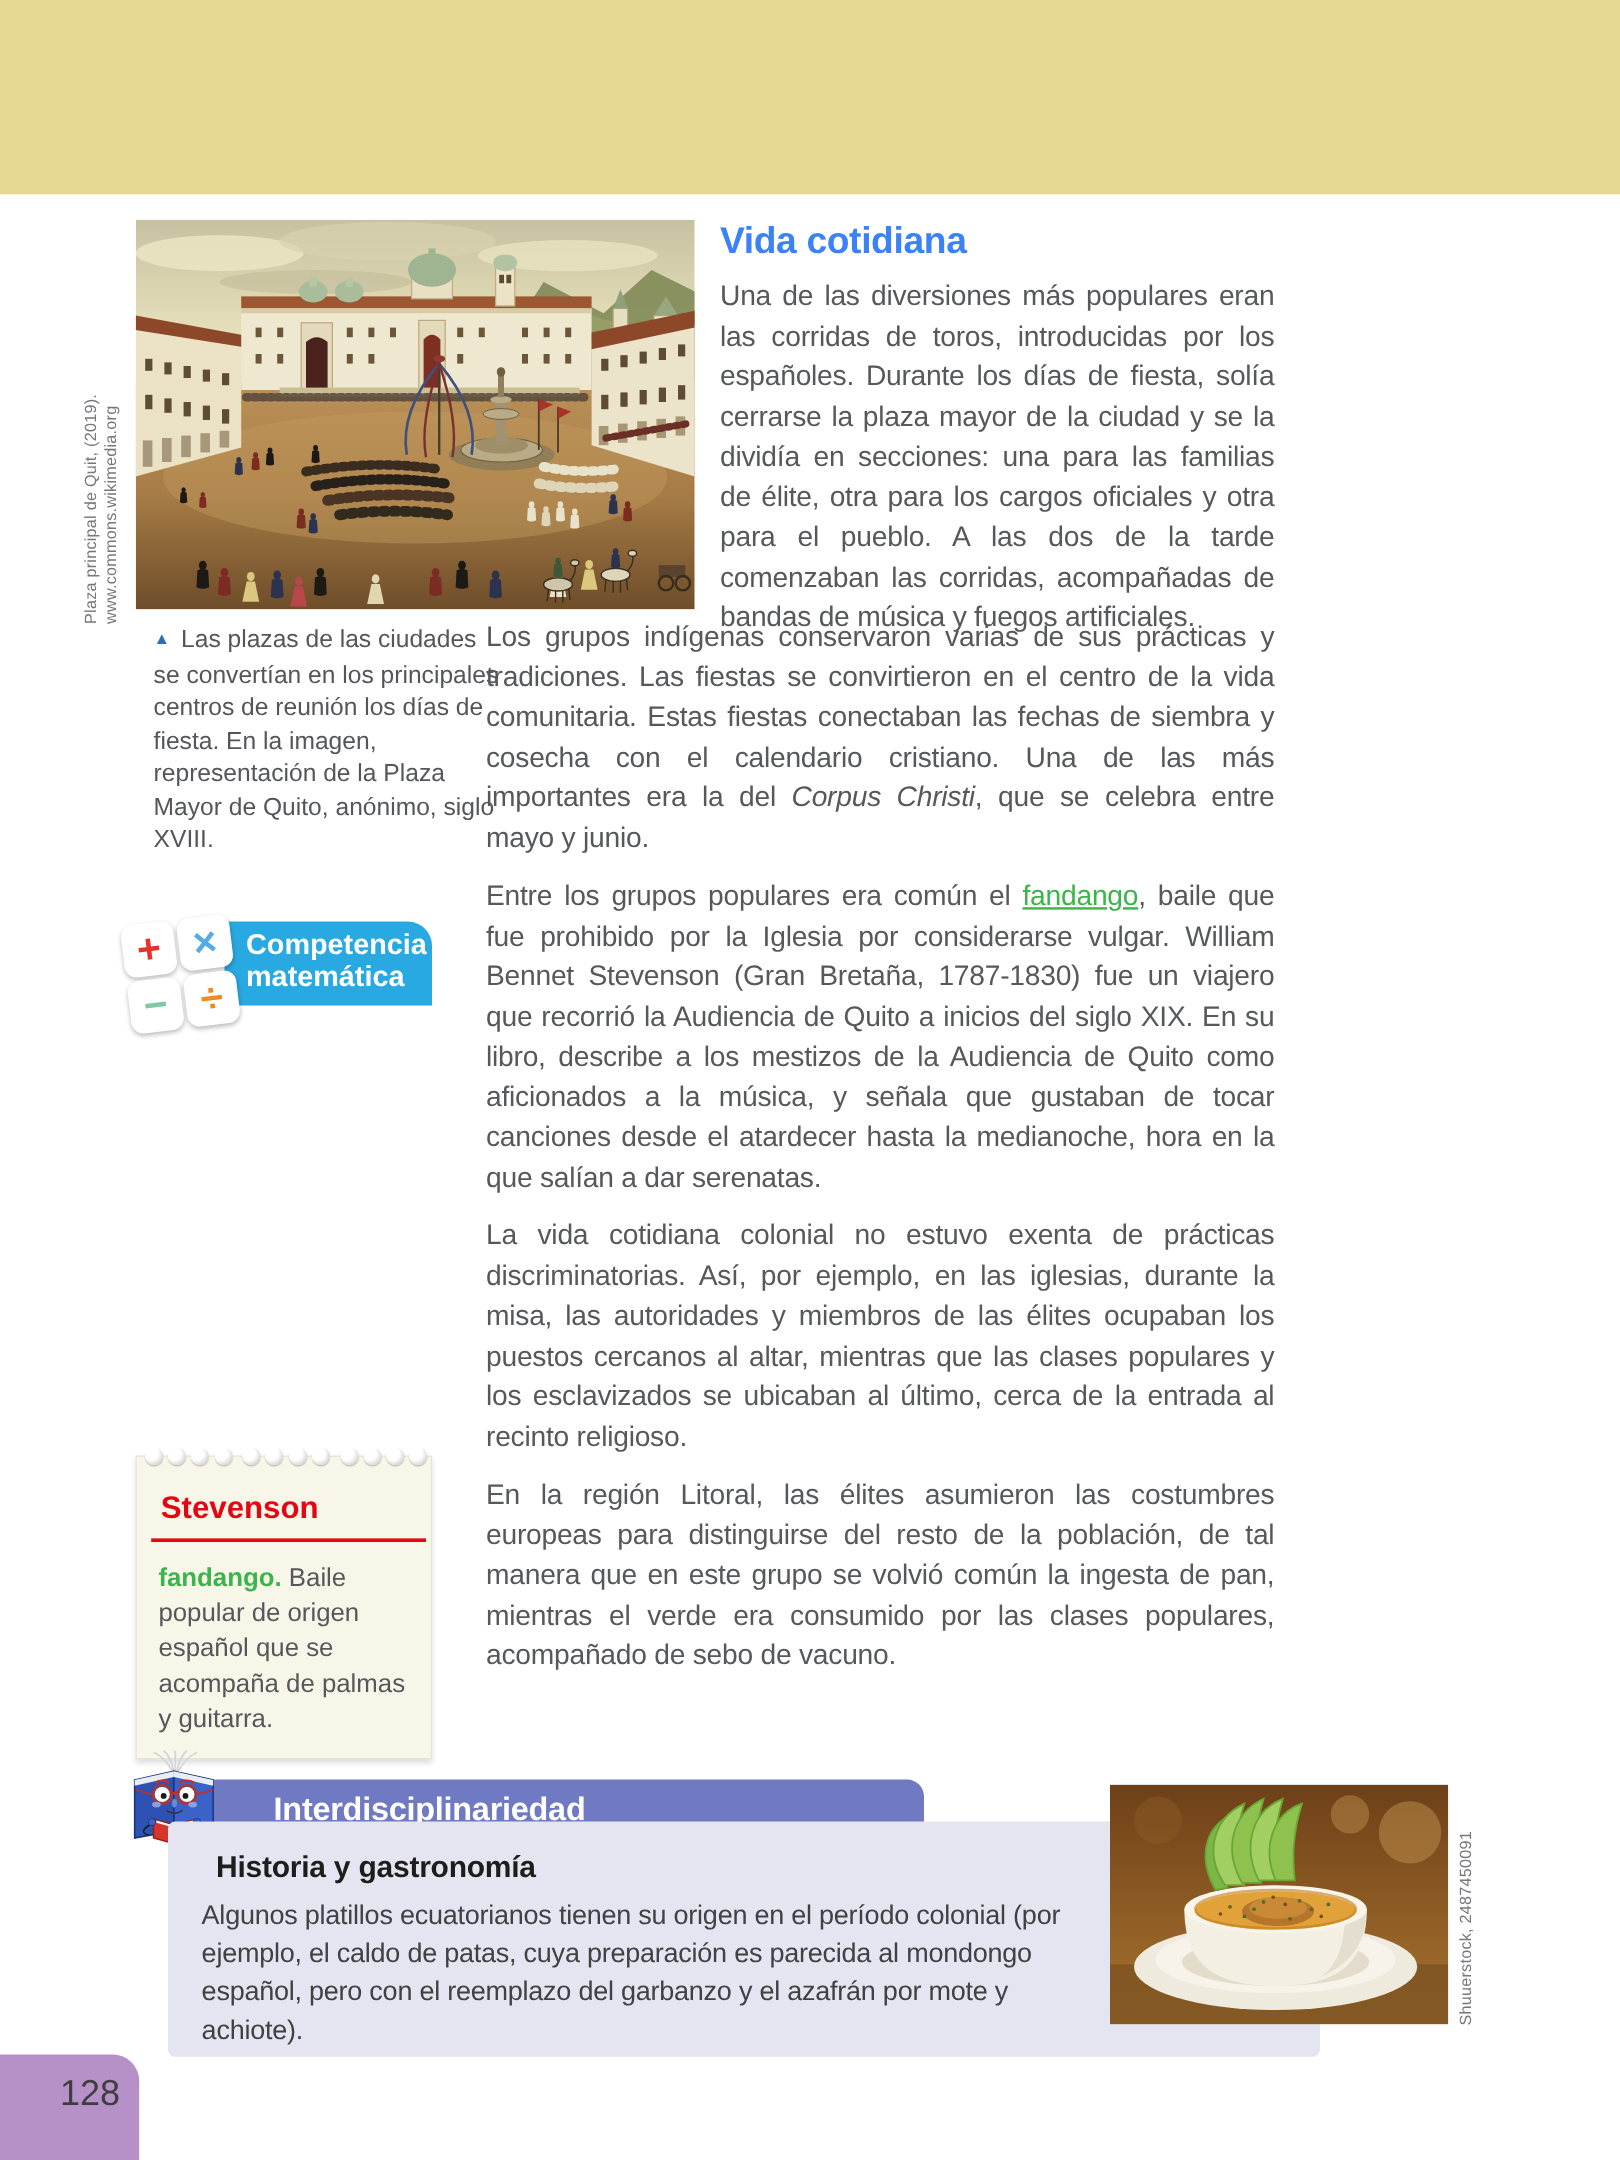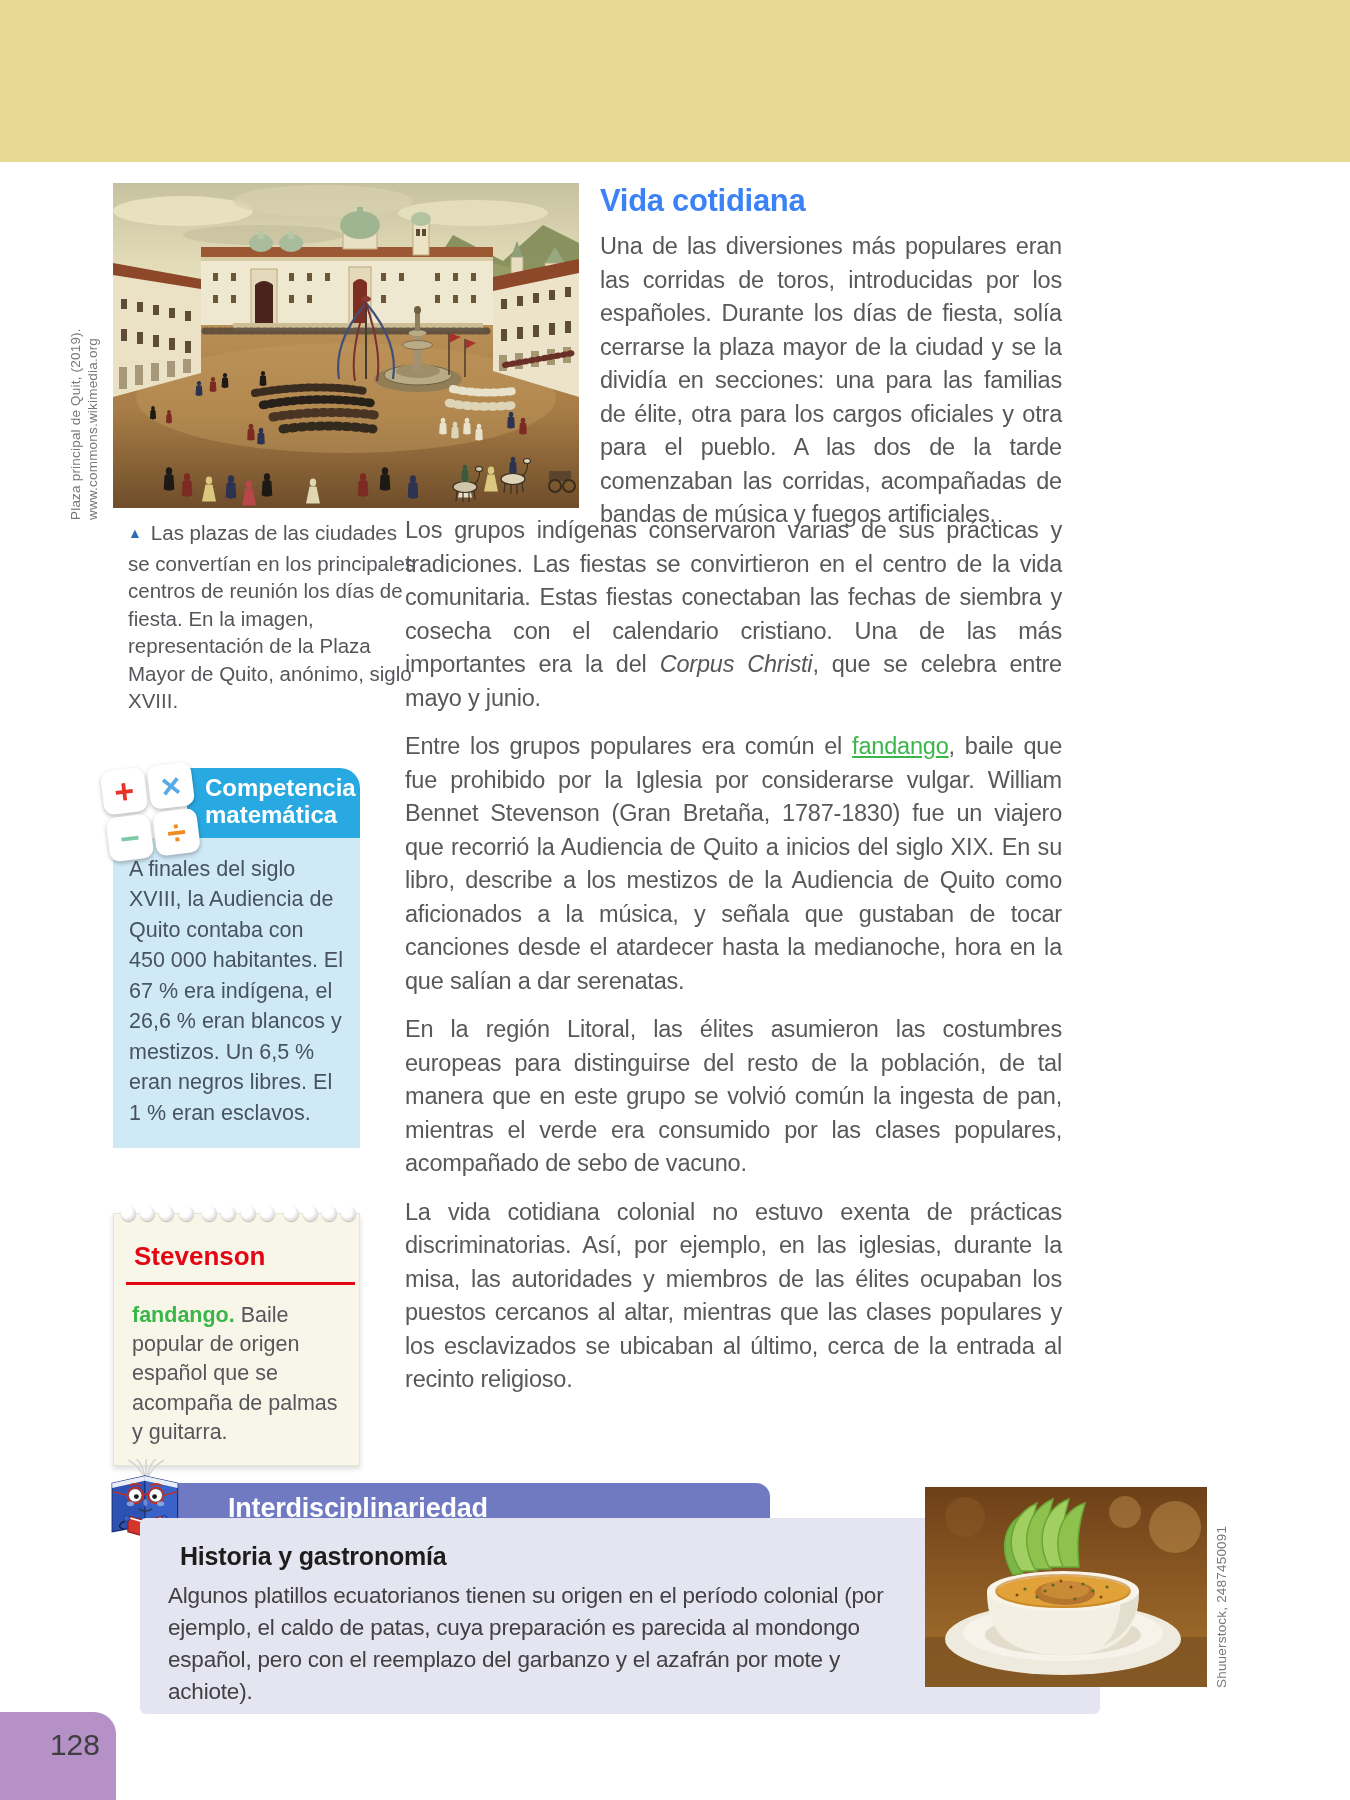--- a/index.html
+++ b/index.html
@@ -292,22 +292,22 @@
   <div class="caption">
     <span class="tri">▲</span><span>Las plazas de las ciudades se convertían en los principales centros de reunión los días de fiesta. En la imagen, representación de la Plaza Mayor de Quito, anónimo, siglo XVIII.</span>
   </div>
 
   <h1 class="heading">Vida cotidiana</h1>
   <p class="para p1">Una de las diversiones más populares eran las corridas de toros, introducidas por los españoles. Durante los días de fiesta, solía cerrarse la plaza mayor de la ciudad y se la dividía en secciones: una para las familias de élite, otra para los cargos oficiales y otra para el pueblo. A las dos de la tarde comenzaban las corridas, acompañadas de bandas de música y fuegos artificiales.</p>
 
   <div class="main-flow">
     <p class="para"><span>Los grupos indígenas conservaron varias de sus prácticas y tradiciones. Las fiestas se convirtieron en el centro de la vida comunitaria. Estas fiestas conectaban las fechas de siembra y cosecha con el calendario cristiano. Una de las más importantes era la del </span><i>Corpus Christi</i><span>, que se celebra entre mayo y junio.</span></p>
     <p class="para"><span>Entre los grupos populares era común el </span><span class="green">fandango</span><span>, baile que fue prohibido por la Iglesia por considerarse vulgar. William Bennet Stevenson (Gran Bretaña, 1787-1830) fue un viajero que recorrió la Audiencia de Quito a inicios del siglo XIX. En su libro, describe a los mestizos de la Audiencia de Quito como aficionados a la música, y señala que gustaban de tocar canciones desde el atardecer hasta la medianoche, hora en la que salían a dar serenatas.</span></p>
+    <p class="para">La vida cotidiana colonial no estuvo exenta de prácticas discriminatorias. Así, por ejemplo, en las iglesias, durante la misa, las autoridades y miembros de las élites ocupaban los puestos cercanos al altar, mientras que las clases populares y los esclavizados se ubicaban al último, cerca de la entrada al recinto religioso.</p>
     <p class="para">En la región Litoral, las élites asumieron las costumbres europeas para distinguirse del resto de la población, de tal manera que en este grupo se volvió común la ingesta de pan, mientras el verde era consumido por las clases populares, acompañado de sebo de vacuno.</p>
-    <p class="para">La vida cotidiana colonial no estuvo exenta de prácticas discriminatorias. Así, por ejemplo, en las iglesias, durante la misa, las autoridades y miembros de las élites ocupaban los puestos cercanos al altar, mientras que las clases populares y los esclavizados se ubicaban al último, cerca de la entrada al recinto religioso.</p>
   </div>
 
   <div class="comp">
     <div class="comp-icon">
       <span class="tile">
           <span class="glyph-plus">+</span>
         </span>
       <span class="tile">
           <span class="glyph-times">×</span>
         </span>
@@ -315,21 +315,20 @@
           <span class="glyph-minus">−</span>
         </span>
       <span class="tile">
           <span class="glyph-divide">÷</span>
         </span>
     </div>
     <div class="comp-head">
       <span>Competencia</span>
       <span>matemática</span>
     </div>
-    <div class="comp-body">A finales del siglo XVIII, la Audiencia de Quito contaba con 450 000 habitantes. El 67 % era indígena, el 26,6 % eran blancos y mestizos. Un 6,5 % eran negros libres. El 1 % eran esclavos.</div>
   </div>
 
   <div class="glos">
     <div class="dots">
       <span class="dot"></span><span class="dot"></span><span class="dot"></span><span class="dot"></span>
       <span class="dot"></span><span class="dot"></span><span class="dot"></span><span class="dot"></span>
       <span class="dot"></span><span class="dot"></span><span class="dot"></span><span class="dot"></span>
     </div>
     <div class="glos-title">Stevenson</div>
     <div class="glos-rule"></div>

